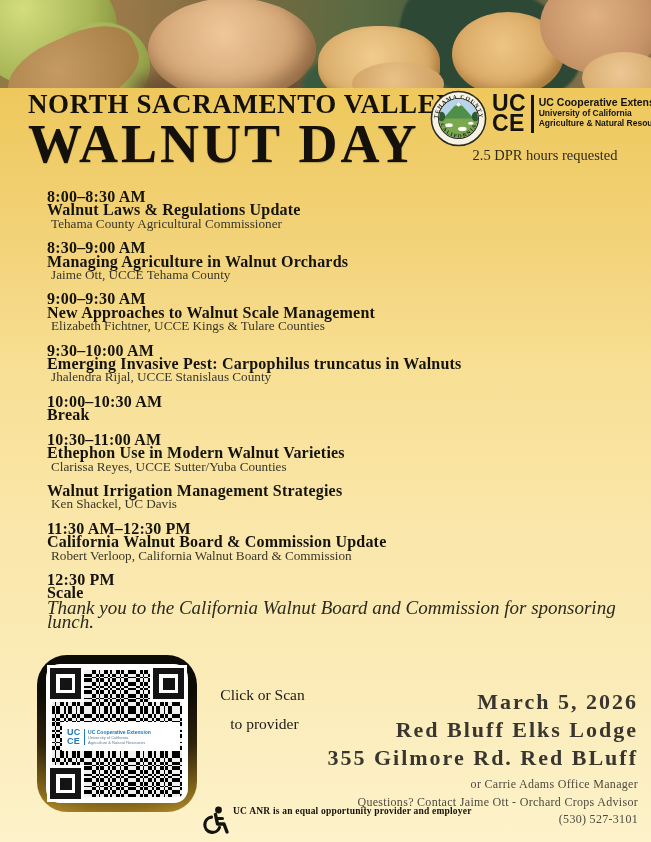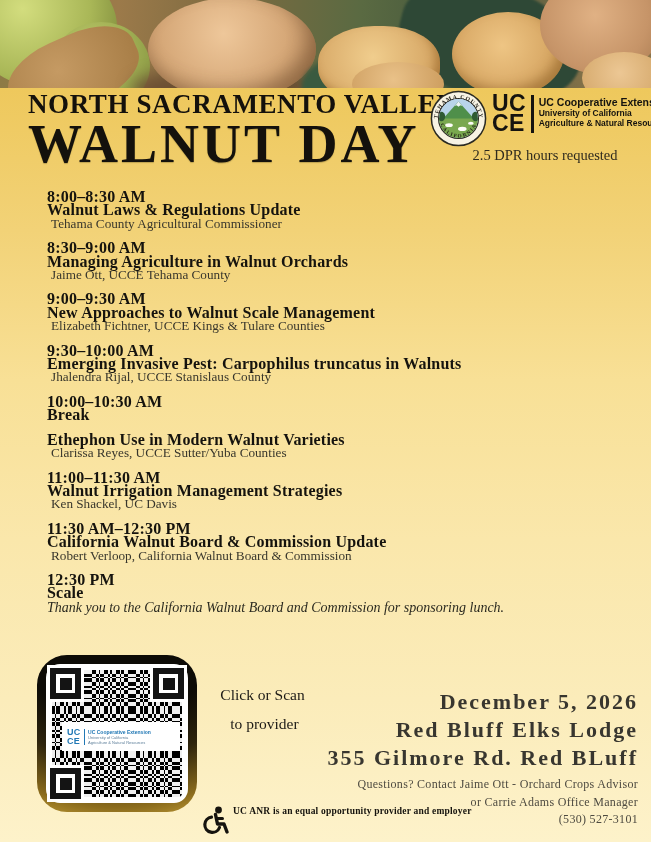--- a/index.html
+++ b/index.html
@@ -31,21 +31,21 @@
   .vbar{width:2.5px;height:38px;background:#15130f;margin-top:5px;}
   .org{font-family:"Liberation Sans","DejaVu Sans",sans-serif;color:#15130f;padding-top:6px;}
   .org .o1{font-weight:700;font-size:10.5px;line-height:12px;white-space:nowrap;}
   .org .o2,.org .o3{font-weight:700;font-size:8.5px;line-height:10px;white-space:nowrap;}
   .dpr{position:absolute;left:455px;top:147px;width:180px;text-align:center;font-size:14.5px;color:#2e2a1e;}
   
   .schedule{position:absolute;left:47px;top:190px;right:16px;color:#15130e;}
   .sched{margin-bottom:11px;}
   .sched .t,.sched .ti{font-weight:700;font-size:16px;line-height:13.4px;letter-spacing:.2px;}
   .sched .sp{font-size:13.2px;line-height:13.4px;color:#38362c;padding-left:4px;}
-  .sched .note{font-style:italic;font-size:14px;line-height:14px;color:#2b2a20;margin-top:1px;}
+  .sched .note{font-style:italic;font-size:19px;line-height:14px;color:#2b2a20;margin-top:1px;}
   
   .qr-frame{position:absolute;left:37px;top:655px;width:160px;height:157px;border-radius:30px;
     background:radial-gradient(135% 120% at 50% -5%,#0d0b06 42%,#2e240c 62%,#8a6b1c 85%,#cfa93e 100%);}
   .qr-inner{position:absolute;inset:9px;border-radius:14px;background:#fff;}
   .qr-noise{position:absolute;inset:6px;border-radius:4px;background-color:#fff;
     background-image:repeating-conic-gradient(#101010 0% 25%,#ffffff 0% 50%),repeating-conic-gradient(#101010 0% 25%,#ffffff 0% 50%);
     background-size:8px 8px,22px 22px;background-position:0 0,3px 7px;background-blend-mode:difference,normal;}
   .finder{position:absolute;width:19px;height:19px;background:#fff;border:6px solid #141414;box-shadow:0 0 0 3px #fff;}
   .finder::after{content:"";position:absolute;inset:3.5px;background:#141414;}
   .f-tl{left:4px;top:4px;} .f-tr{right:4px;top:4px;} .f-bl{left:4px;bottom:4px;}
@@ -156,26 +156,26 @@
       <div class="sp">Jhalendra Rijal, UCCE Stanislaus County</div>
     </div>
 
     <div class="sched">
       <div class="t">10:00–10:30 AM</div>
       <div class="ti">Break</div>
 
     </div>
 
     <div class="sched">
+      <div class="t">10:30–11:00 AM</div>
       <div class="ti">Ethephon Use in Modern Walnut Varieties</div>
       <div class="sp">Clarissa Reyes, UCCE Sutter/Yuba Counties</div>
     </div>
 
     <div class="sched">
-      <div class="t">11:00–11:30 AM</div>
       <div class="ti">Walnut Irrigation Management Strategies</div>
       <div class="sp">Ken Shackel, UC Davis</div>
     </div>
 
     <div class="sched">
       <div class="t">11:30 AM–12:30 PM</div>
       <div class="ti">California Walnut Board &amp; Commission Update</div>
       <div class="sp">Robert Verloop, California Walnut Board &amp; Commission</div>
     </div>
 
@@ -208,28 +208,28 @@
       </div>
     </div>
   </div>
 
   <div class="register">
     <a>Click or Scan</a><br>
     <a> to provider</a>
   </div>
 
   <div class="event">
-    <div>December 5, 2026</div>
+    <div>March 5, 2026</div>
     <div>Red Bluff Elks Lodge</div>
     <div>355 Gilmore Rd. Red BLuff</div>
   </div>
 
   <div class="contact">
+    <div>or Carrie Adams Office Manager</div>
     <div>Questions? Contact Jaime Ott - Orchard Crops Advisor</div>
-    <div>or Carrie Adams Office Manager</div>
     <div>(530) 527-3101</div>
   </div>
 
   <div class="eeo">
     <svg width="27" height="29" viewBox="0 0 27 29">
       <circle cx="16.5" cy="4" r="3.4" fill="#15130e"></circle>
       <path d="M13.5 8.5 L15.5 18 L22 18 L25 26" fill="none" stroke="#15130e" stroke-width="3.4" stroke-linecap="round" stroke-linejoin="round"></path>
       <path d="M14.8 12.5 L20.5 12.5" stroke="#15130e" stroke-width="3" stroke-linecap="round"></path>
       <path d="M17.5 21.5 A 7.6 7.6 0 1 1 9.5 11.2" fill="none" stroke="#15130e" stroke-width="3.2" stroke-linecap="round"></path>
     </svg>

